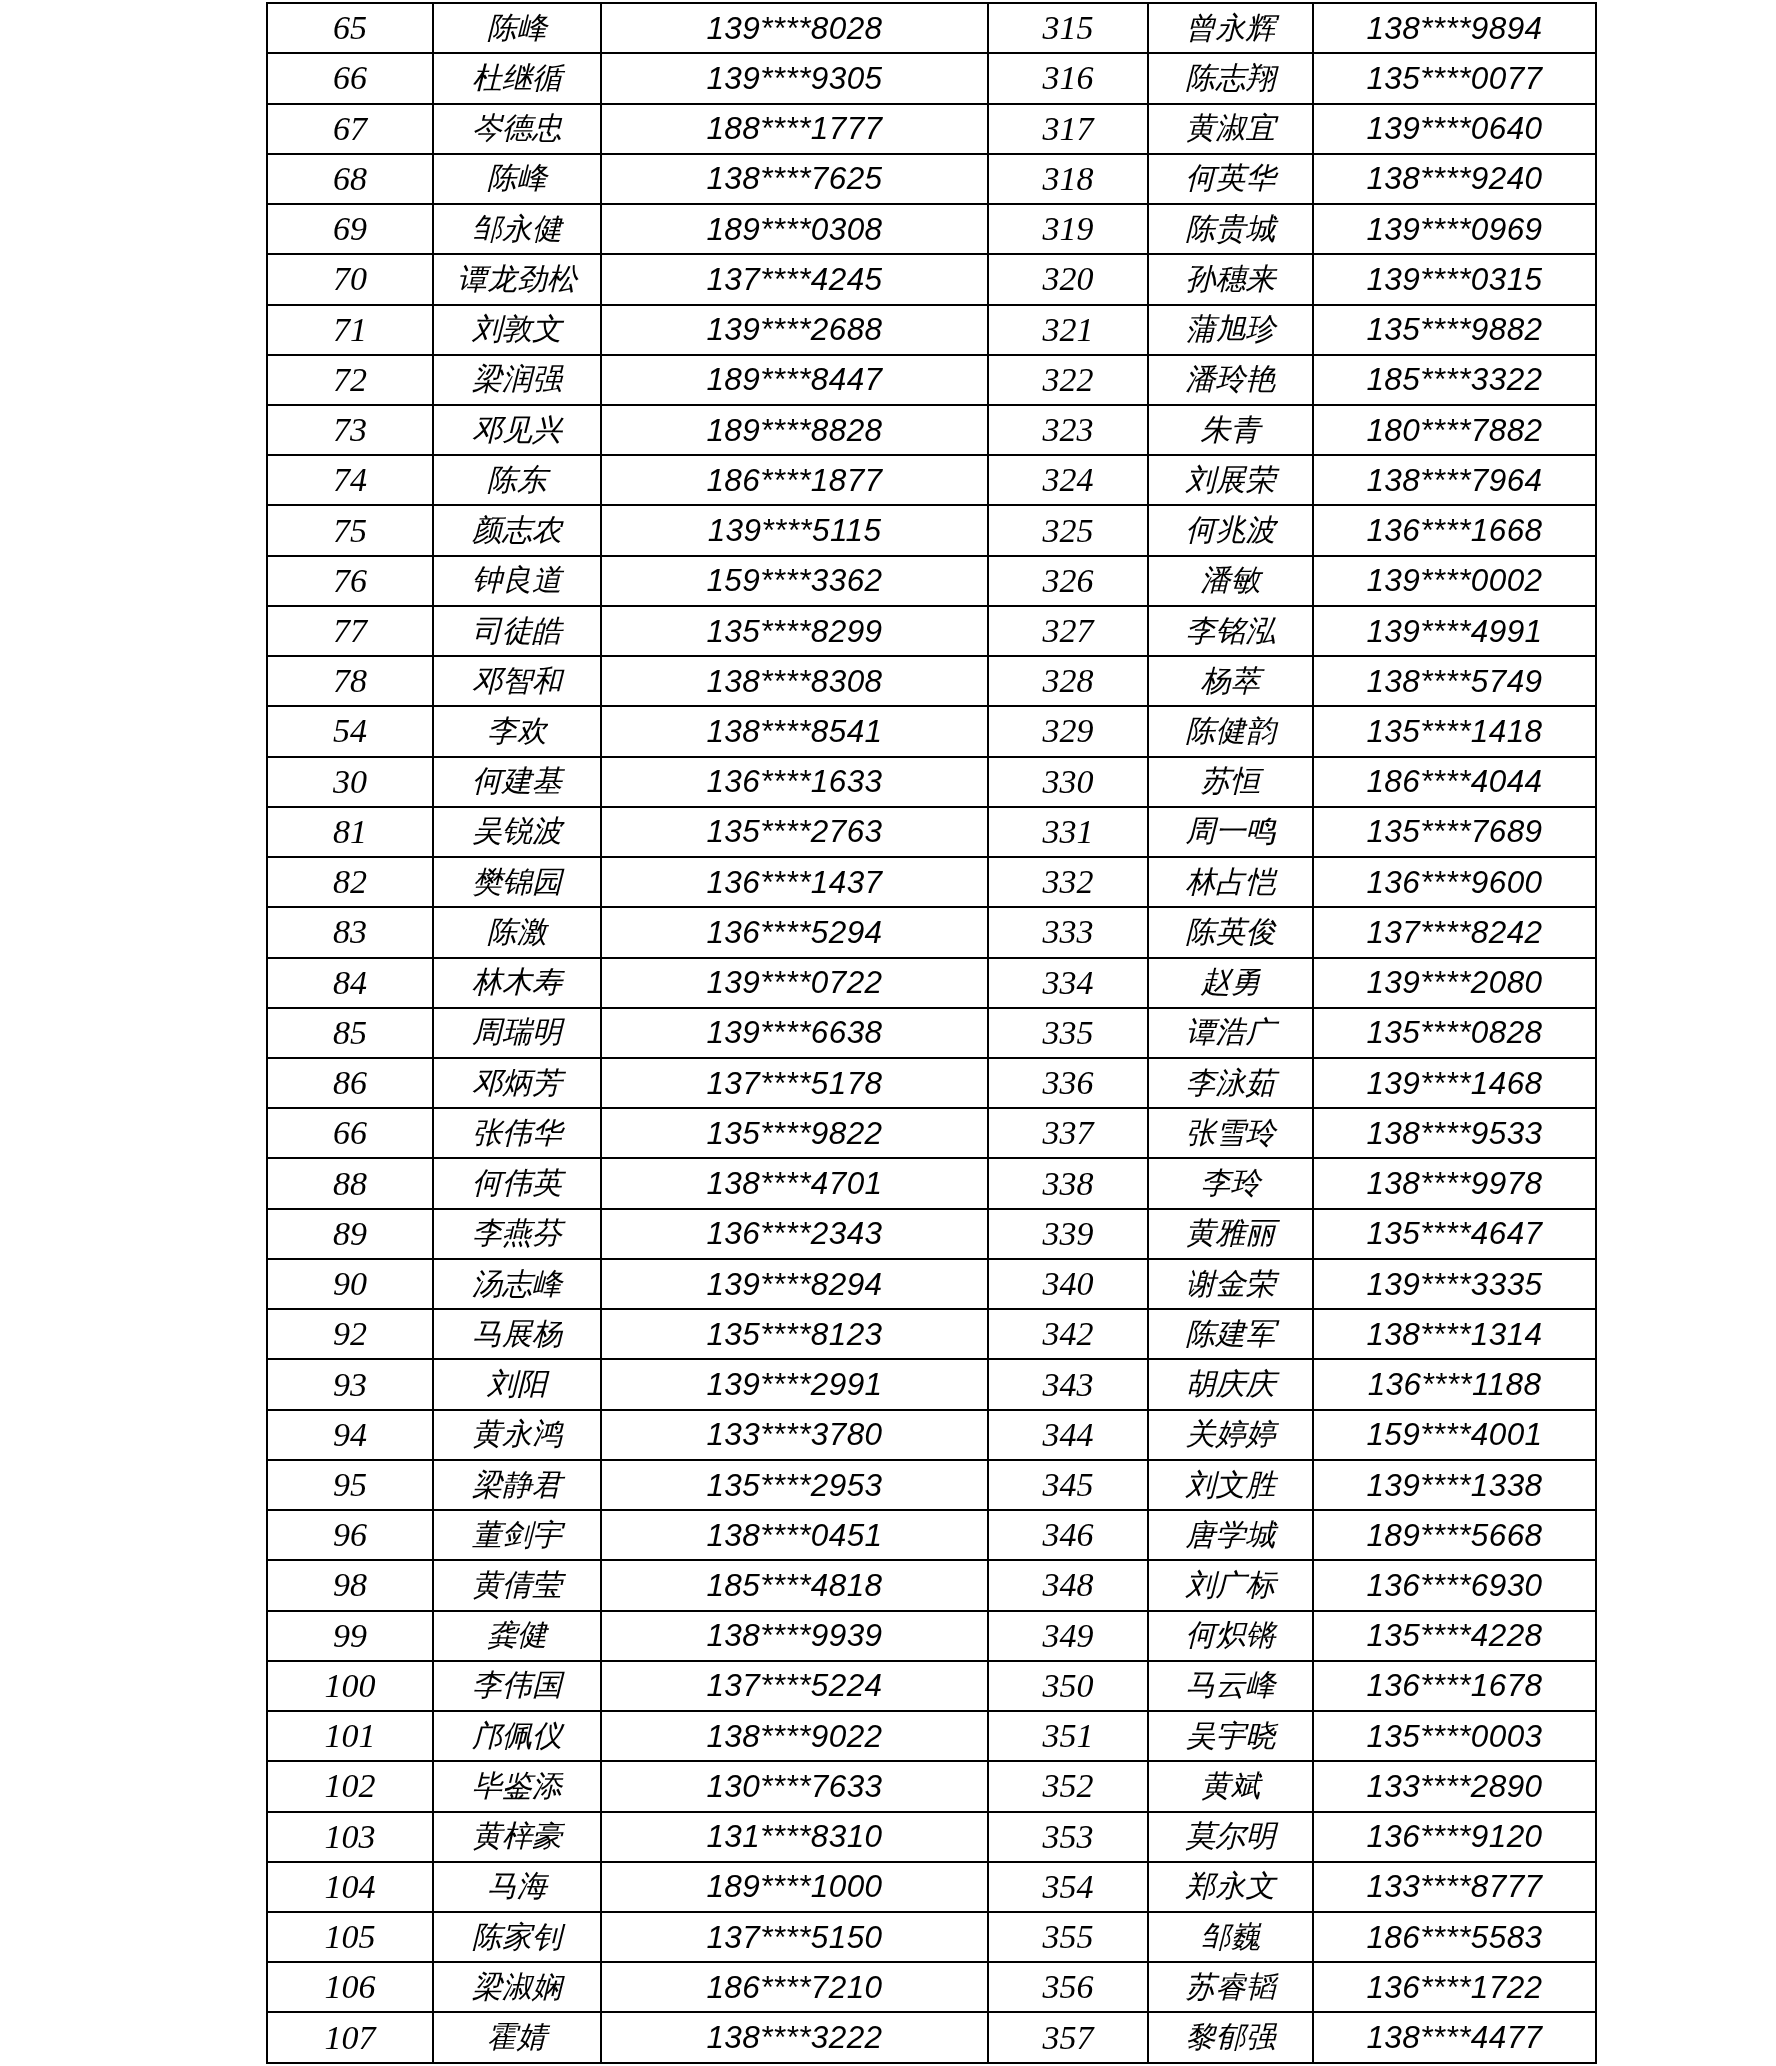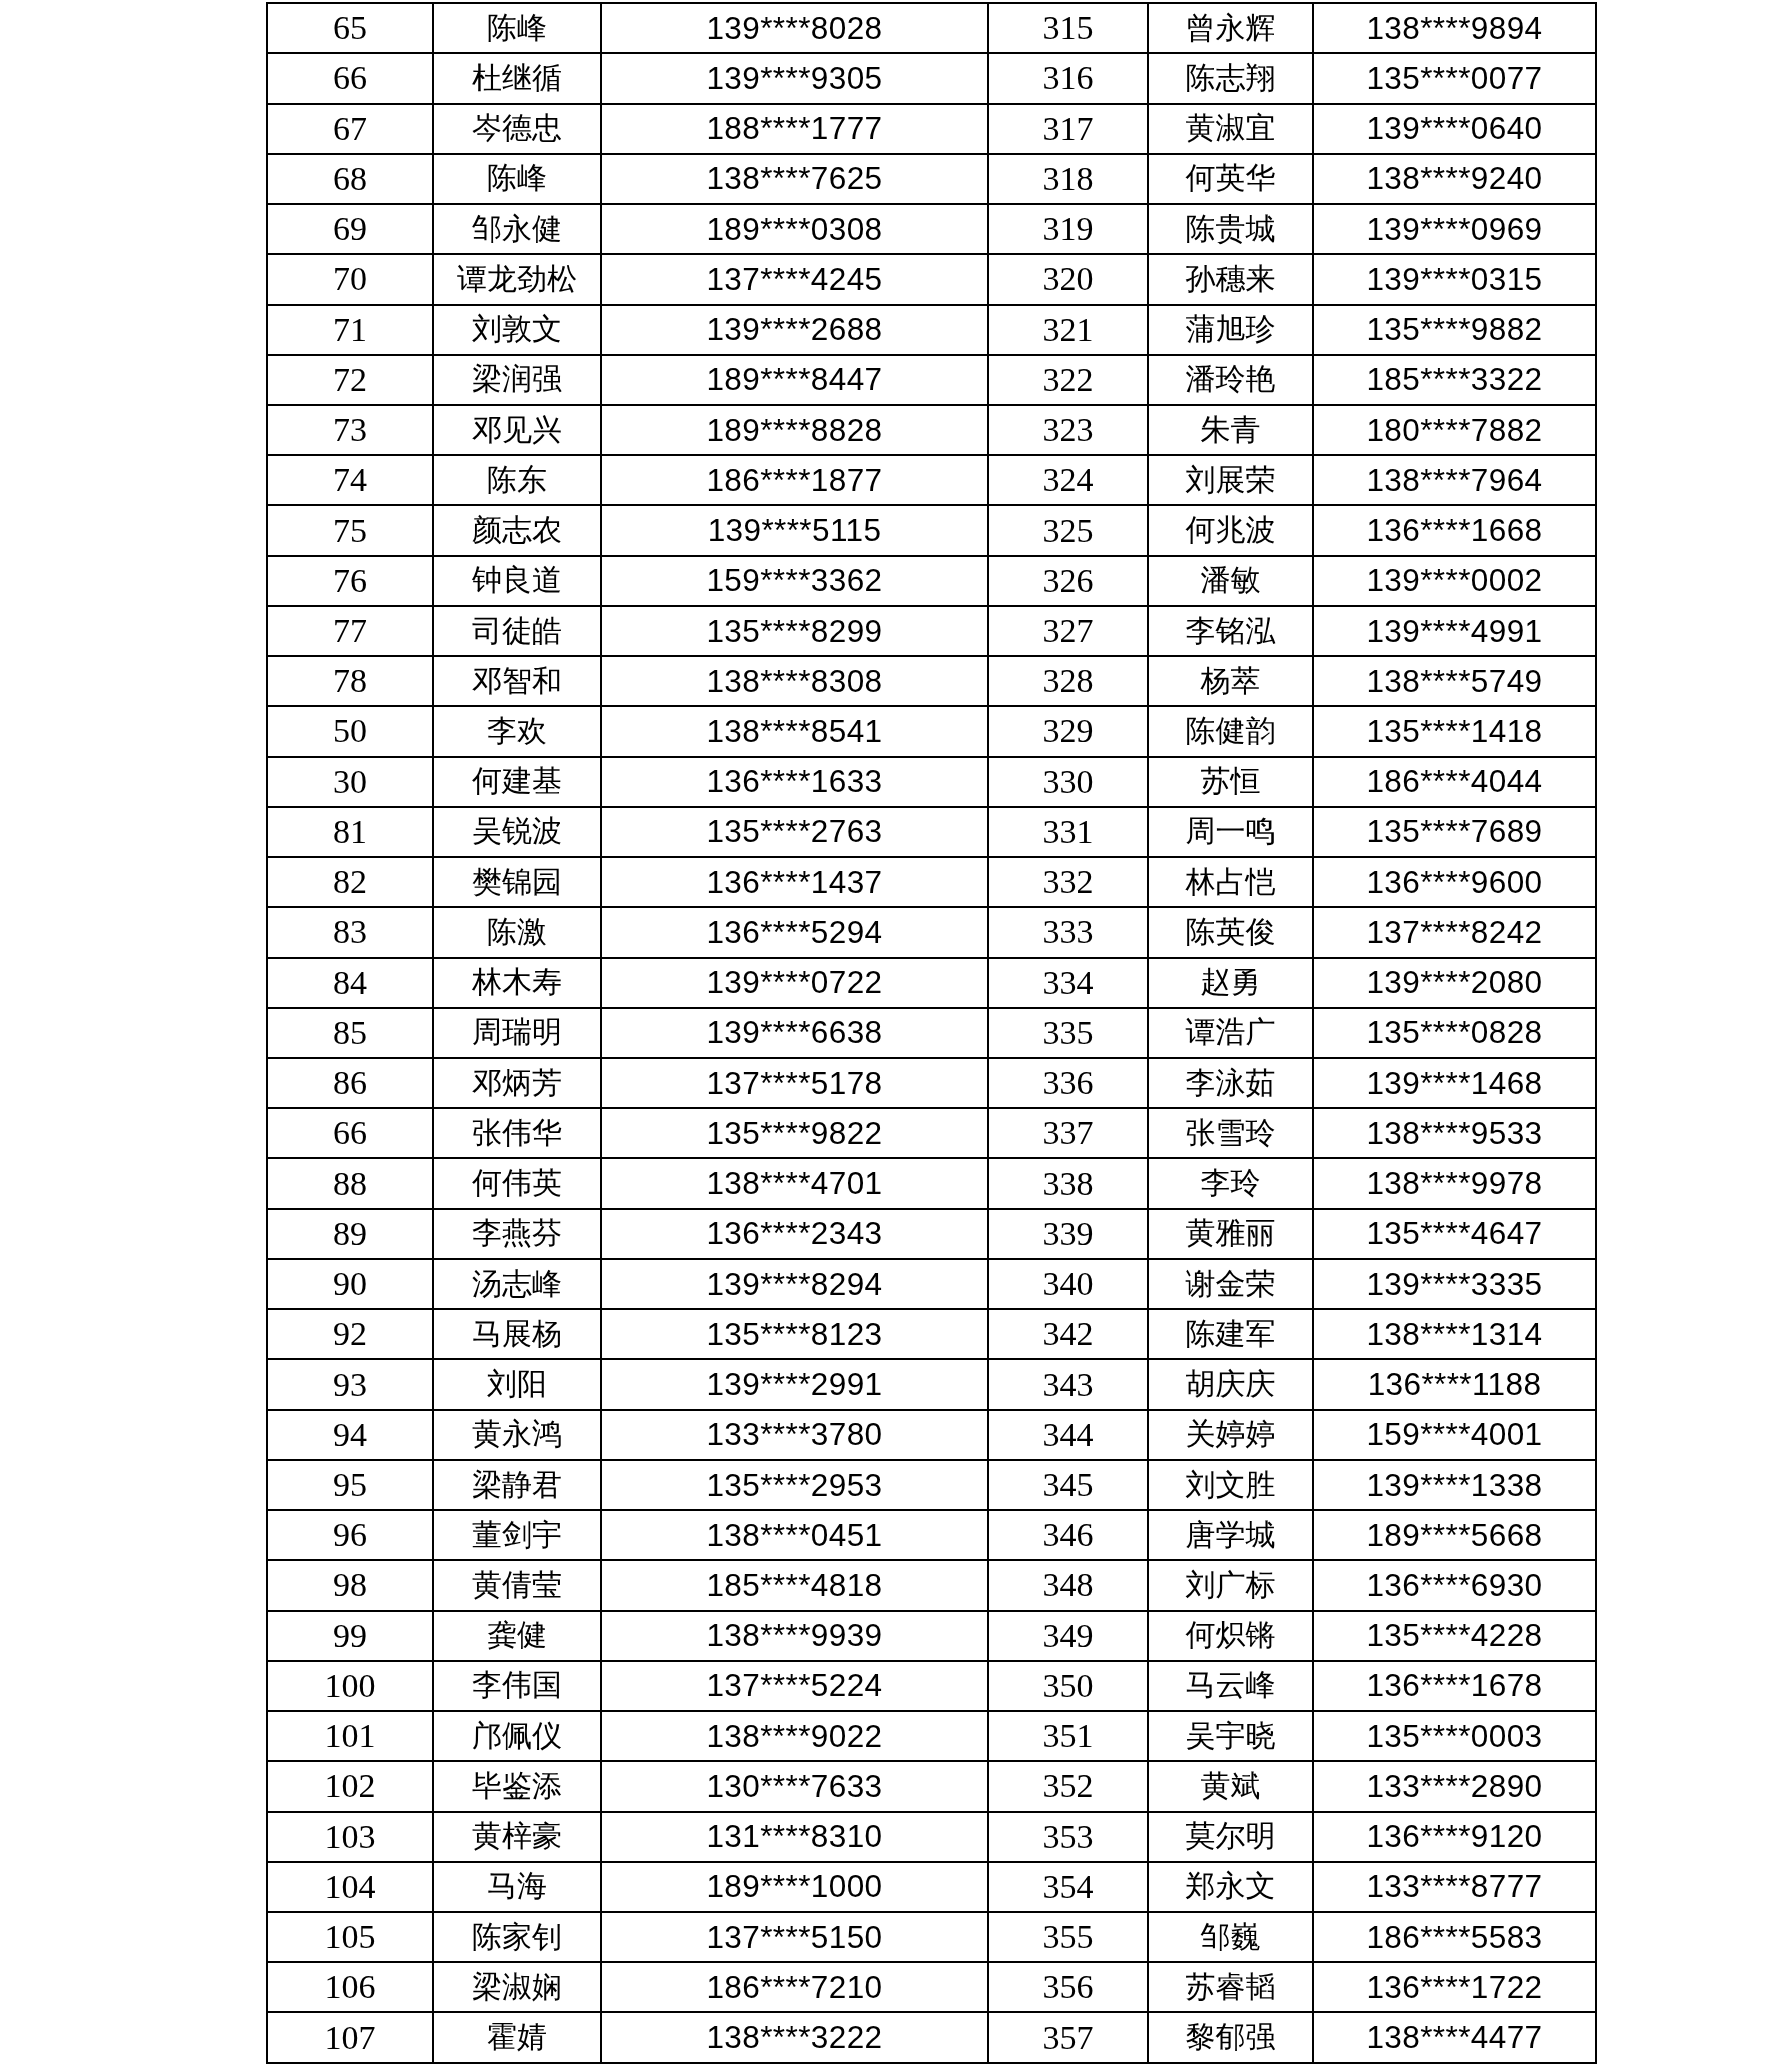--- a/index.html
+++ b/index.html
@@ -20,20 +20,21 @@
     position: absolute;
     left: 266px;
     top: 2.1px;
     width: 1330px;
     height: 2062px;
     border-collapse: collapse;
     table-layout: fixed;
   }
   table.roster tr {
     height: 48px;
+    font-style: italic;
   }
   table.roster td {
     border: 2.1px solid #000000;
     border-top-width: 2.9px;
     border-bottom-width: 2.9px;
     text-align: center;
     vertical-align: middle;
     padding: 0;
     overflow: hidden;
     white-space: nowrap;
@@ -173,21 +174,21 @@
         </tr>
         <tr>
           <td class="c-no">78</td>
           <td class="c-name">邓智和</td>
           <td class="c-phone">138****8308</td>
           <td class="c-no">328</td>
           <td class="c-name">杨萃</td>
           <td class="c-phone">138****5749</td>
         </tr>
         <tr>
-          <td class="c-no">50</td>
+          <td class="c-no">54</td>
           <td class="c-name">李欢</td>
           <td class="c-phone">138****8541</td>
           <td class="c-no">329</td>
           <td class="c-name">陈健韵</td>
           <td class="c-phone">135****1418</td>
         </tr>
         <tr>
           <td class="c-no">30</td>
           <td class="c-name">何建基</td>
           <td class="c-phone">136****1633</td>

